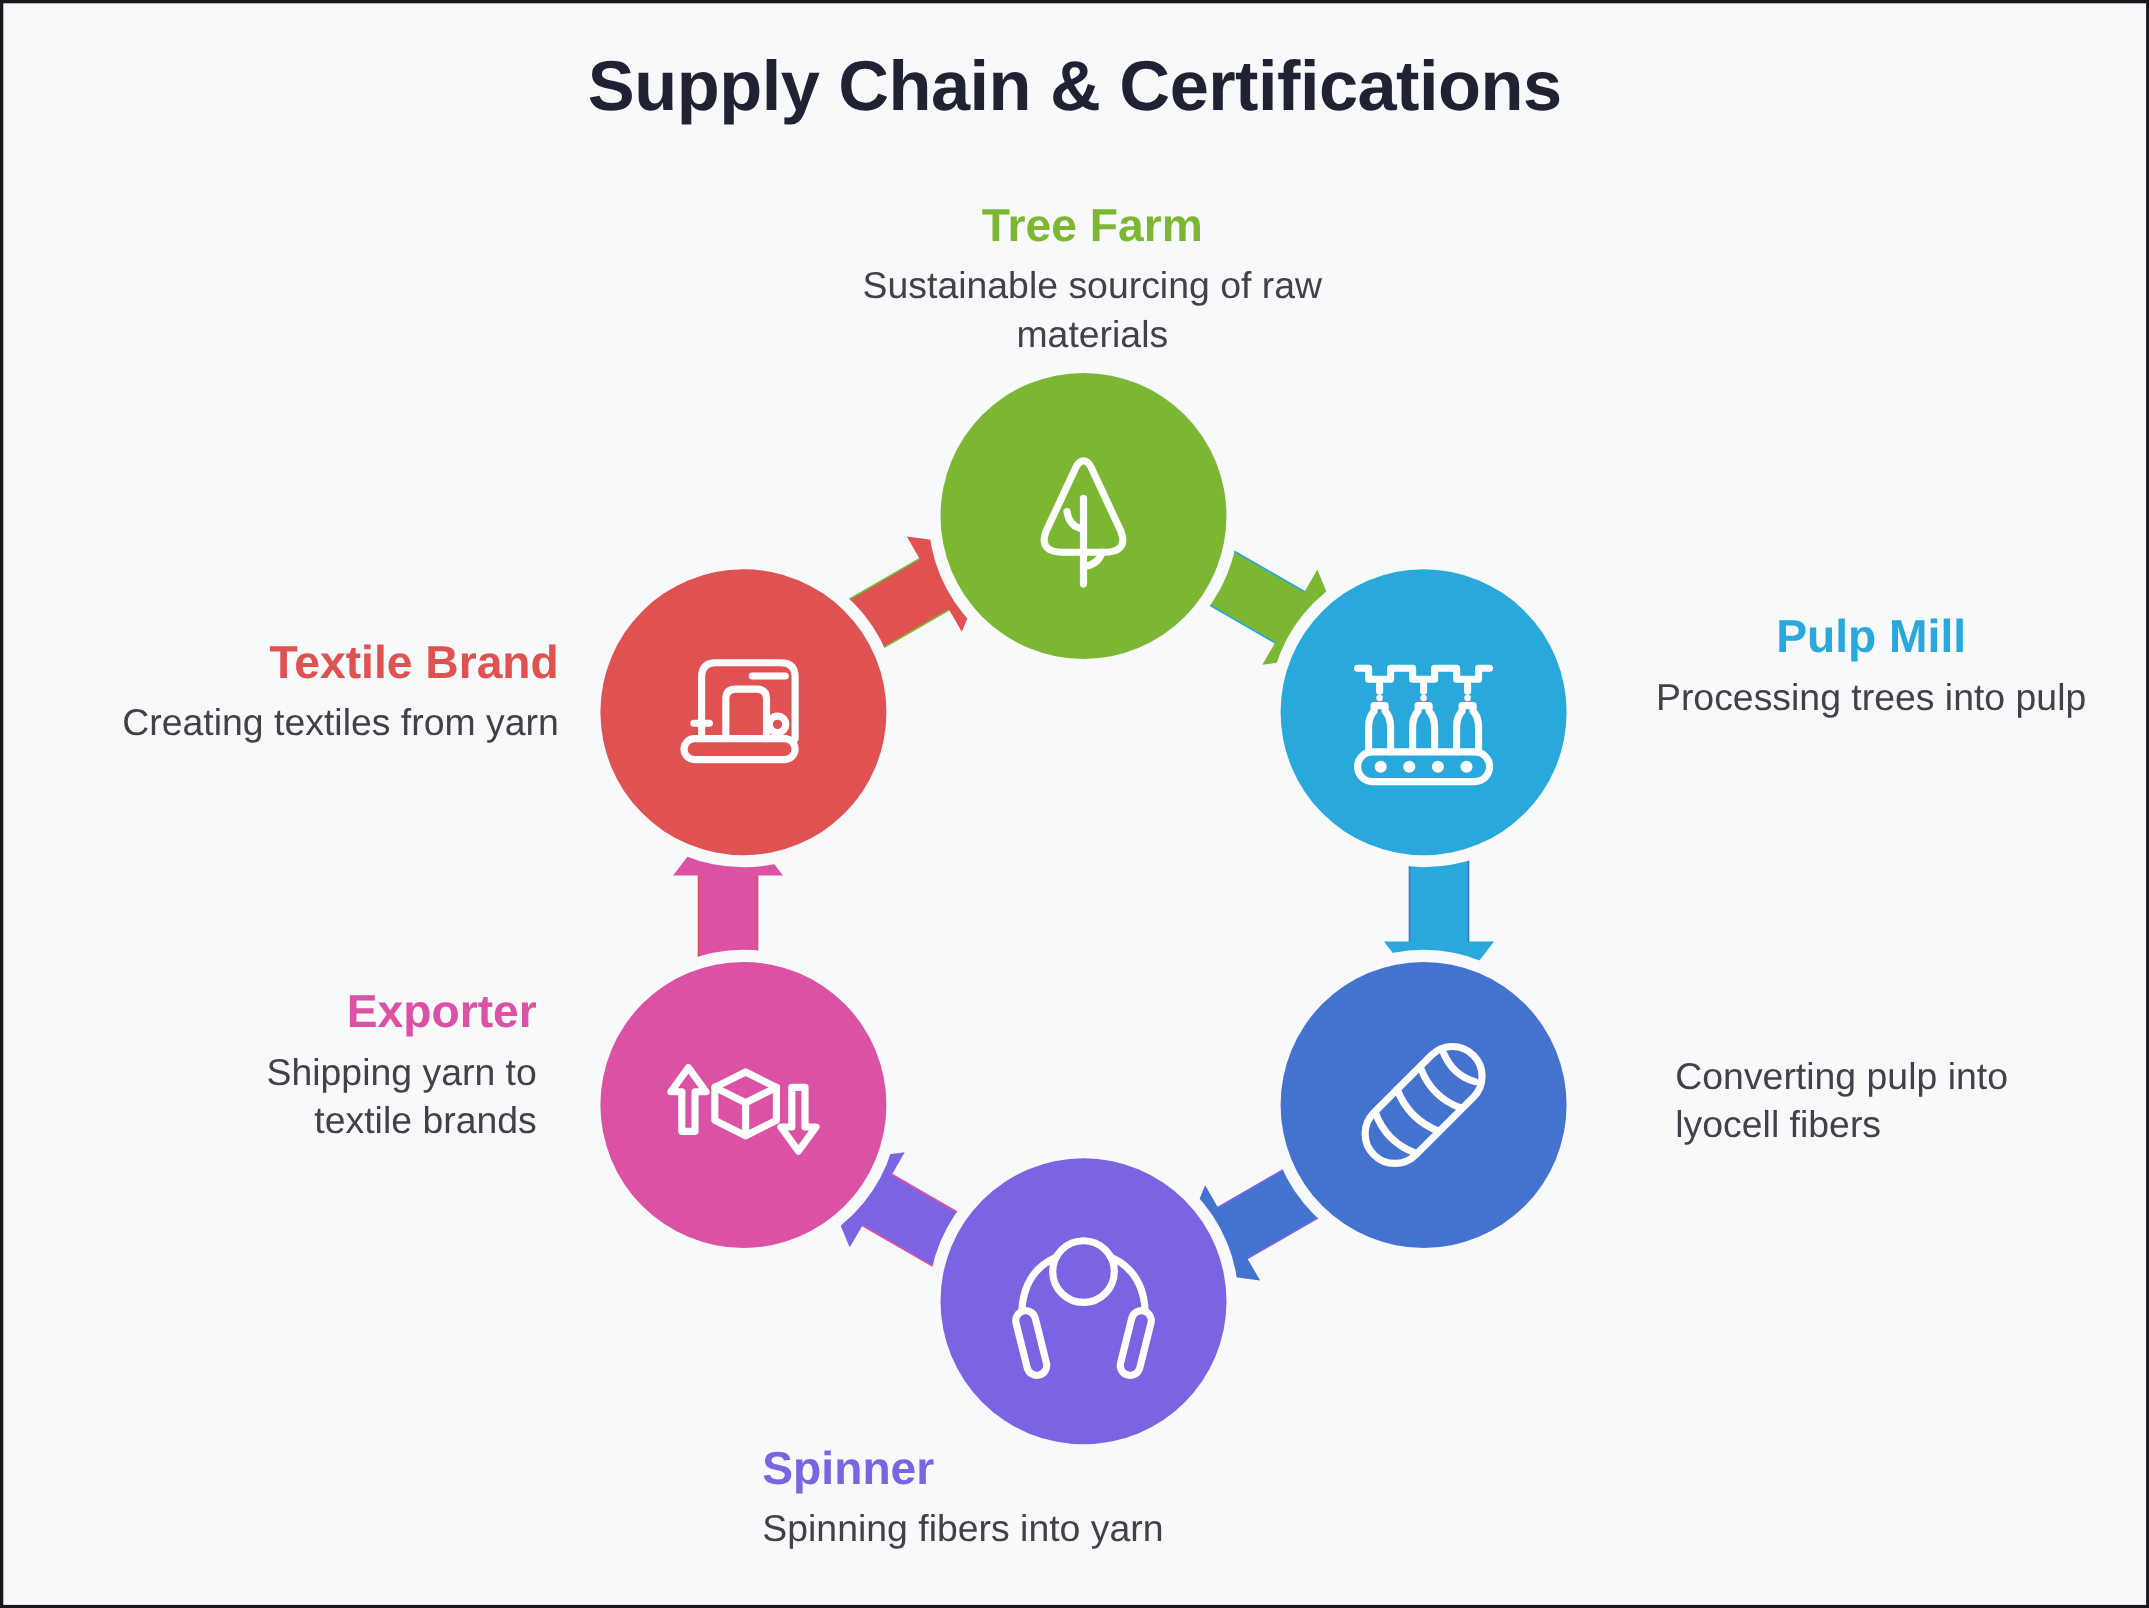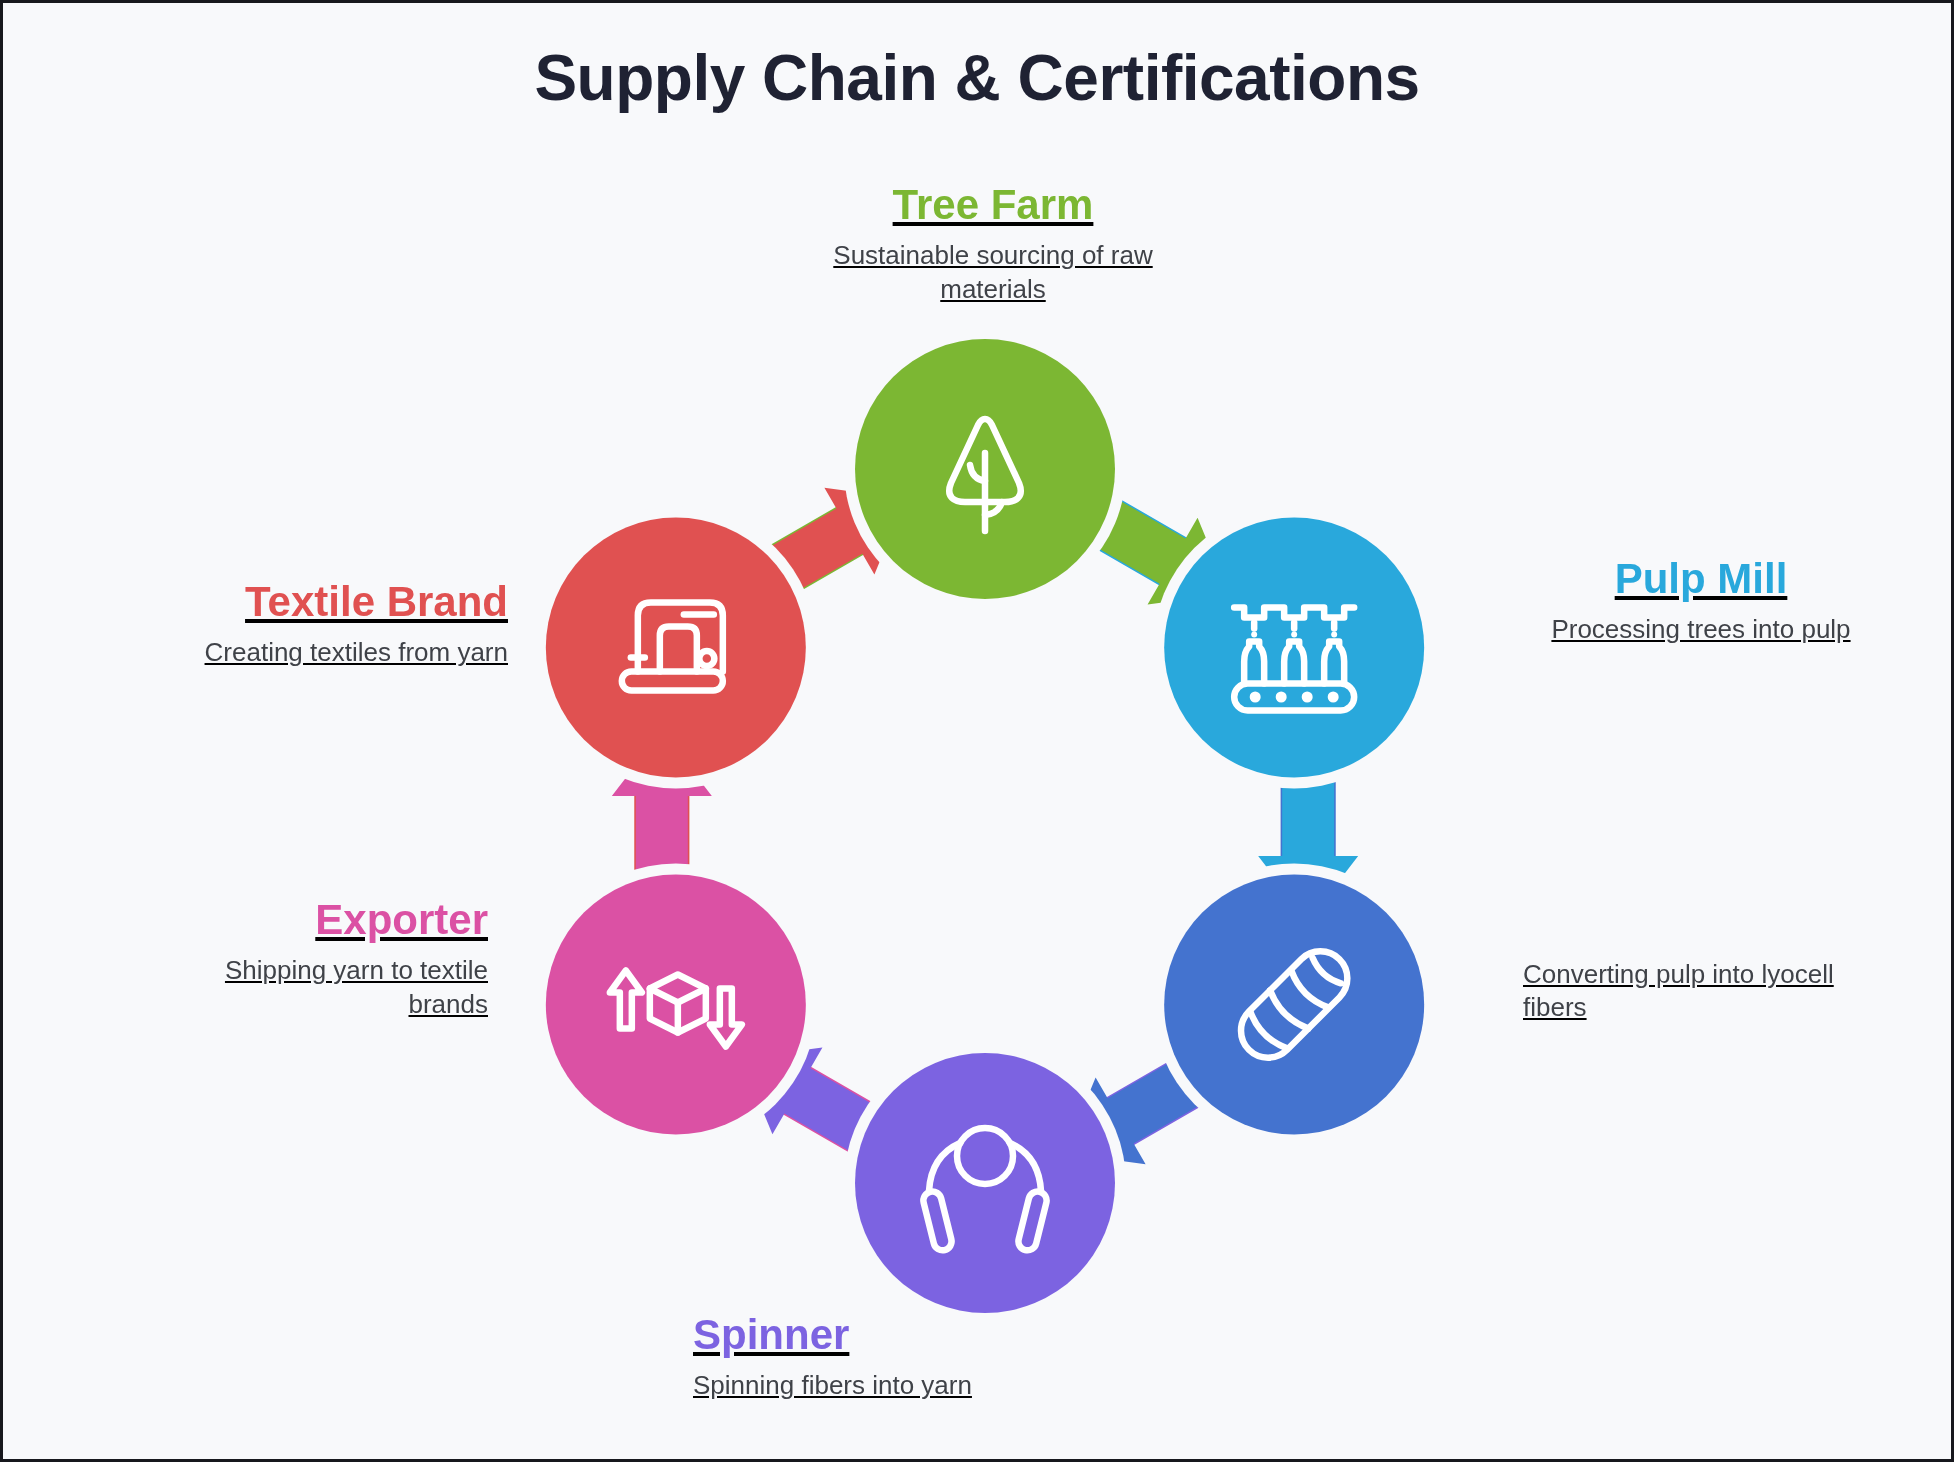--- a/index.html
+++ b/index.html
@@ -12,26 +12,26 @@
     overflow:hidden;
     font-family:"Liberation Sans","DejaVu Sans",sans-serif;
   }
   .page-title{
     position:absolute;left:0;top:38px;width:100%;
     text-align:center;
     font-size:64px;font-weight:800;letter-spacing:-0.5px;
     color:#1F2233;margin:0;
   }
   #diagram-svg{position:absolute;left:0;top:0;}
-  .node-label{position:absolute;text-decoration:underline;}
+  .node-label{position:absolute;}
   .node-label .nl-title{
     font-size:42px;font-weight:800;line-height:1.15;margin:0 0 10px 0;
   }
   .node-label .nl-desc{
-    font-size:26px;font-weight:400;color:#3F4248;line-height:1.28;margin:0;
+    font-size:34px;font-weight:400;color:#3F4248;line-height:1.28;margin:0;
   }
   #nl-tree{left:690px;top:178px;width:600px;text-align:center;}
   #nl-tree .nl-desc{width:430px;margin:0 auto;}
   #nl-pulp{left:1458px;top:552px;width:480px;text-align:center;}
   #nl-fiber{left:1472px;top:955px;width:480px;text-align:left;}
   #nl-fiber .nl-desc{width:360px;margin-left:48px;}
   #nl-spinner{left:690px;top:1308px;width:600px;text-align:left;}
   #nl-exporter{left:30px;top:893px;width:455px;text-align:right;}
   #nl-exporter .nl-desc{width:300px;margin-left:auto;}
   #nl-textile{left:25px;top:575px;width:480px;text-align:right;}

